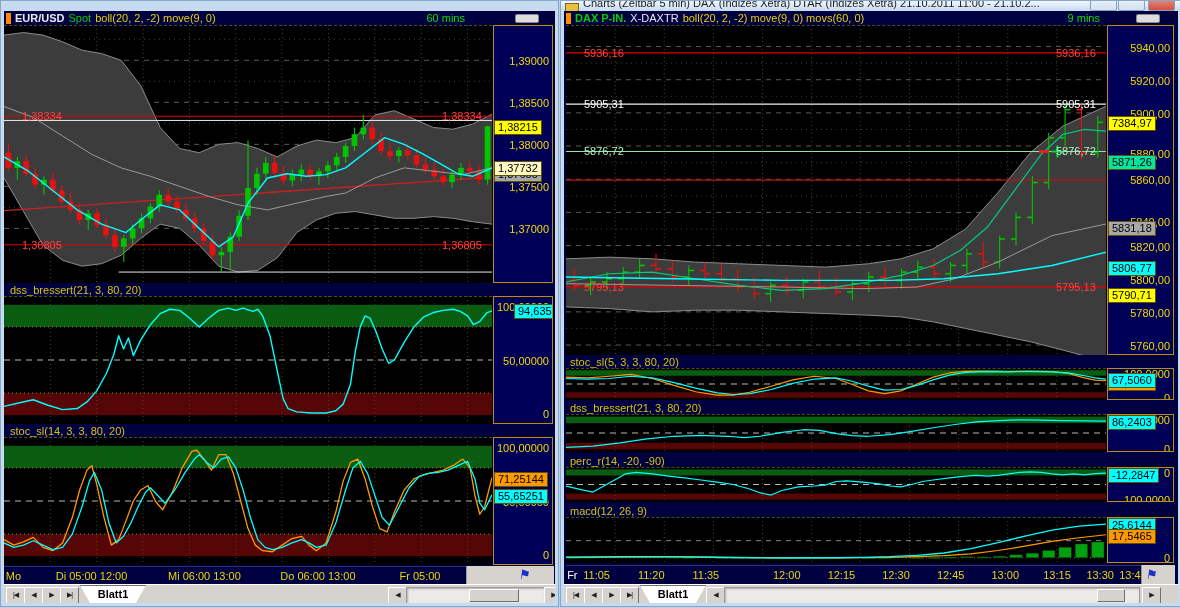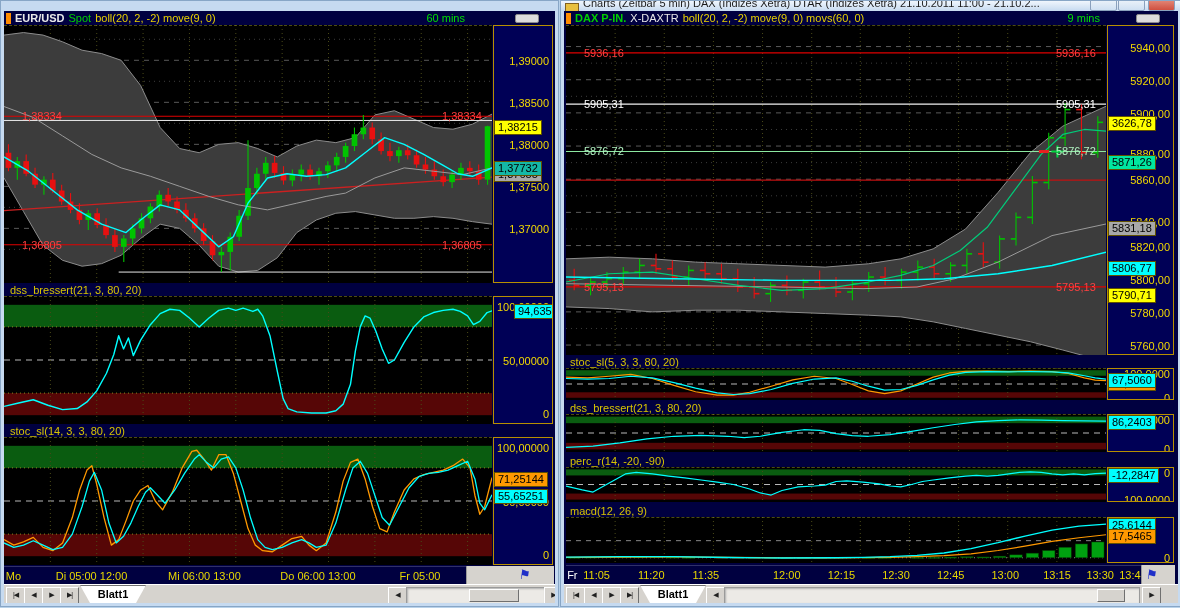--- a/index.html
+++ b/index.html
@@ -196,21 +196,21 @@
           </svg>
         </div>
       <div class="axis" style="left:489px;top:14px;width:60px;height:258px">
           <div class="tick" style="top: 29.2964px;">1,39000</div>
           <div class="tick" style="top: 71.316px;">1,38500</div>
           <div class="tick" style="top: 113.336px;">1,38000</div>
           <div class="tick" style="top: 155.355px;">1,37500</div>
           <div class="tick" style="top: 197.375px;">1,37000</div>
           <div class="chip" style="background: rgb(255, 255, 0); top: 94.2671px;">1,38215</div>
           <div class="chip" style="background: rgb(168, 168, 168); top: 141.329px;">1,37655</div>
-          <div class="chip" style="background: #14b8a6; top: 134.858px;">1,37732</div>
+          <div class="chip" style="background: #fef9c3; top: 134.858px;">1,37732</div>
         </div>
     </div>
     <div class="ihdr" style="top:273px"><span>dss_bressert(21, 3, 80, 20)</span></div>
     <div>
       <div class="plot" style="left:0;top:285px;width:488px;height:128px">
           <svg viewBox="0 0 488 128" width="488" height="128">
             <rect x="0" y="8.827586206896552" width="488" height="22.06896551724138" fill="#0a5c10"></rect>
             <rect x="0" y="97.10344827586206" width="488" height="22.06896551724138" fill="#560606"></rect>
             <line x1="0" x2="488" y1="64" y2="64" stroke="#b8b8b8" stroke-dasharray="6 5"></line>
             <line x1="0" x2="488" y1="30.896551724137932" y2="30.896551724137932" stroke="#8a8a20" stroke-dasharray="1 3"></line>
@@ -464,21 +464,21 @@
           <div class="tick" style="top: 15.5578px;">5940,00</div>
           <div class="tick" style="top: 48.7236px;">5920,00</div>
           <div class="tick" style="top: 81.8894px;">5900,00</div>
           <div class="tick" style="top: 122px;">5880,00</div>
           <div class="tick" style="top: 148.221px;">5860,00</div>
           <div class="tick" style="top: 190px;">5840,00</div>
           <div class="tick" style="top: 214.553px;">5820,00</div>
           <div class="tick" style="top: 247.719px;">5800,00</div>
           <div class="tick" style="top: 280.884px;">5780,00</div>
           <div class="tick" style="top: 314.05px;">5760,00</div>
-          <div class="chip" style="background: rgb(255, 255, 0); top: 90.3251px;">3626,78</div>
+          <div class="chip" style="background: rgb(255, 255, 0); top: 90.3251px;">7384,97</div>
           <div class="chip" style="background: rgb(0, 230, 160); top: 128.549px;">5871,26</div>
           <div class="chip" style="background: rgb(168, 168, 168); top: 195.013px;">5831,18</div>
           <div class="chip" style="background: rgb(0, 255, 255); top: 235.492px;">5806,77</div>
           <div class="chip" style="background: rgb(255, 255, 0); top: 262.124px;">5790,71</div>
         </div>
     </div>
     <div class="ihdr" style="top:345px"><span>stoc_sl(5, 3, 3, 80, 20)</span></div>
     <div>
       <div class="plot" style="left:2px;top:357px;width:540px;height:32px">
           <svg viewBox="0 0 540 32" width="540" height="32">

